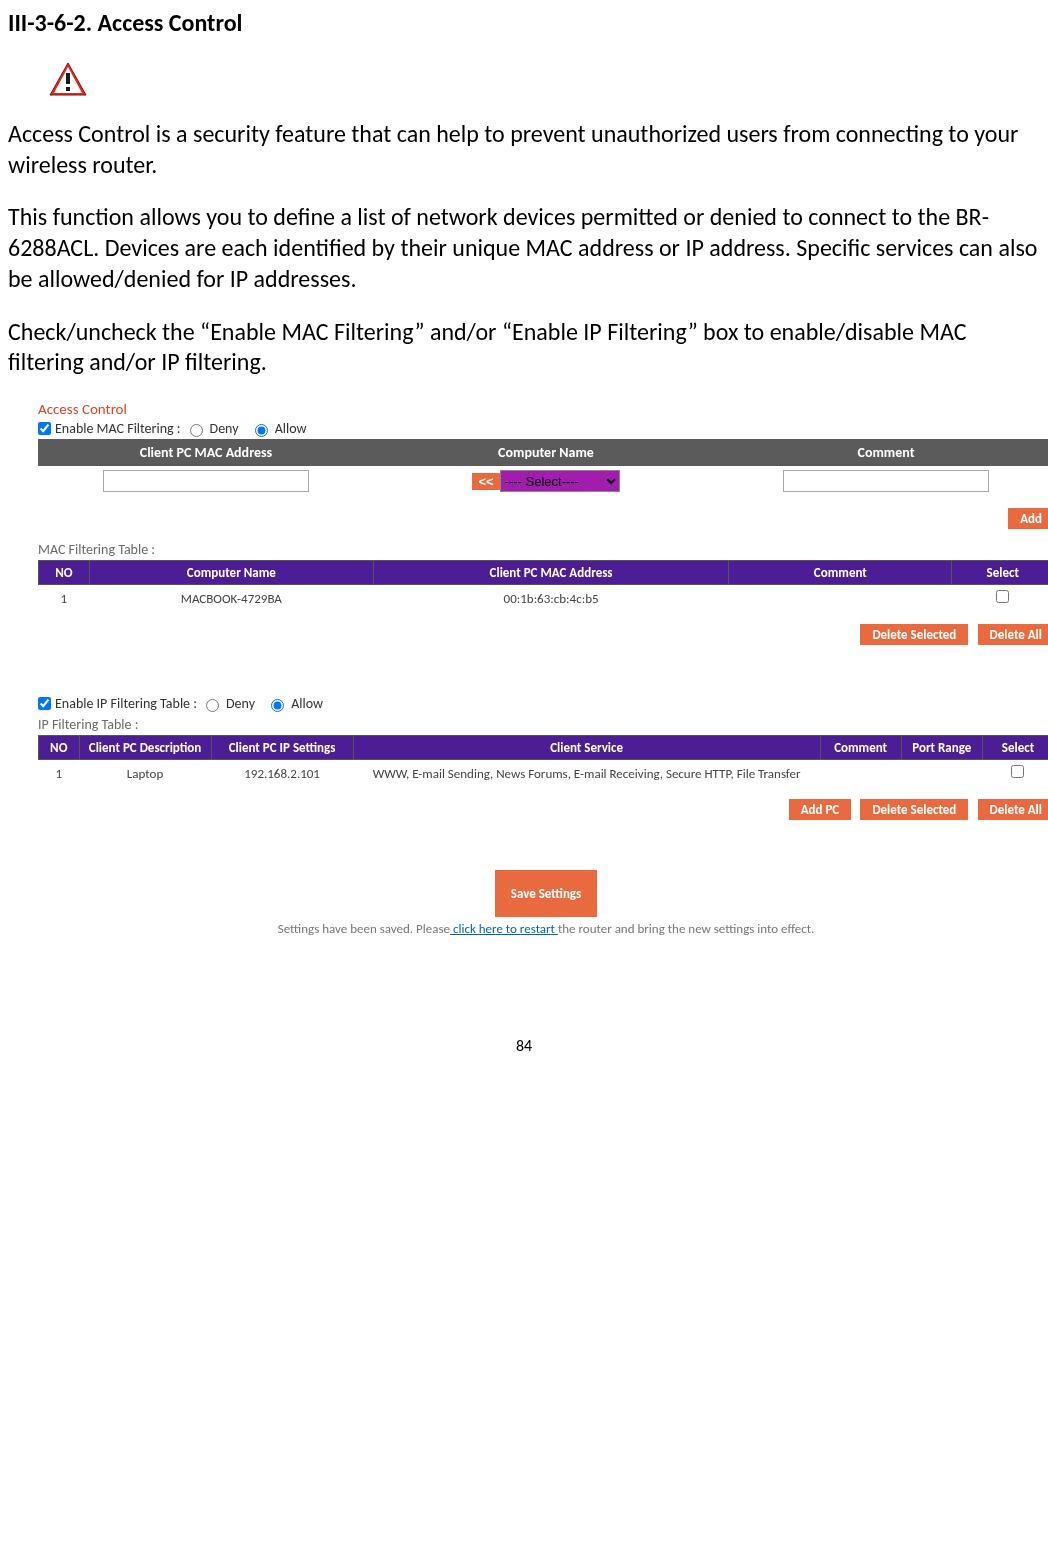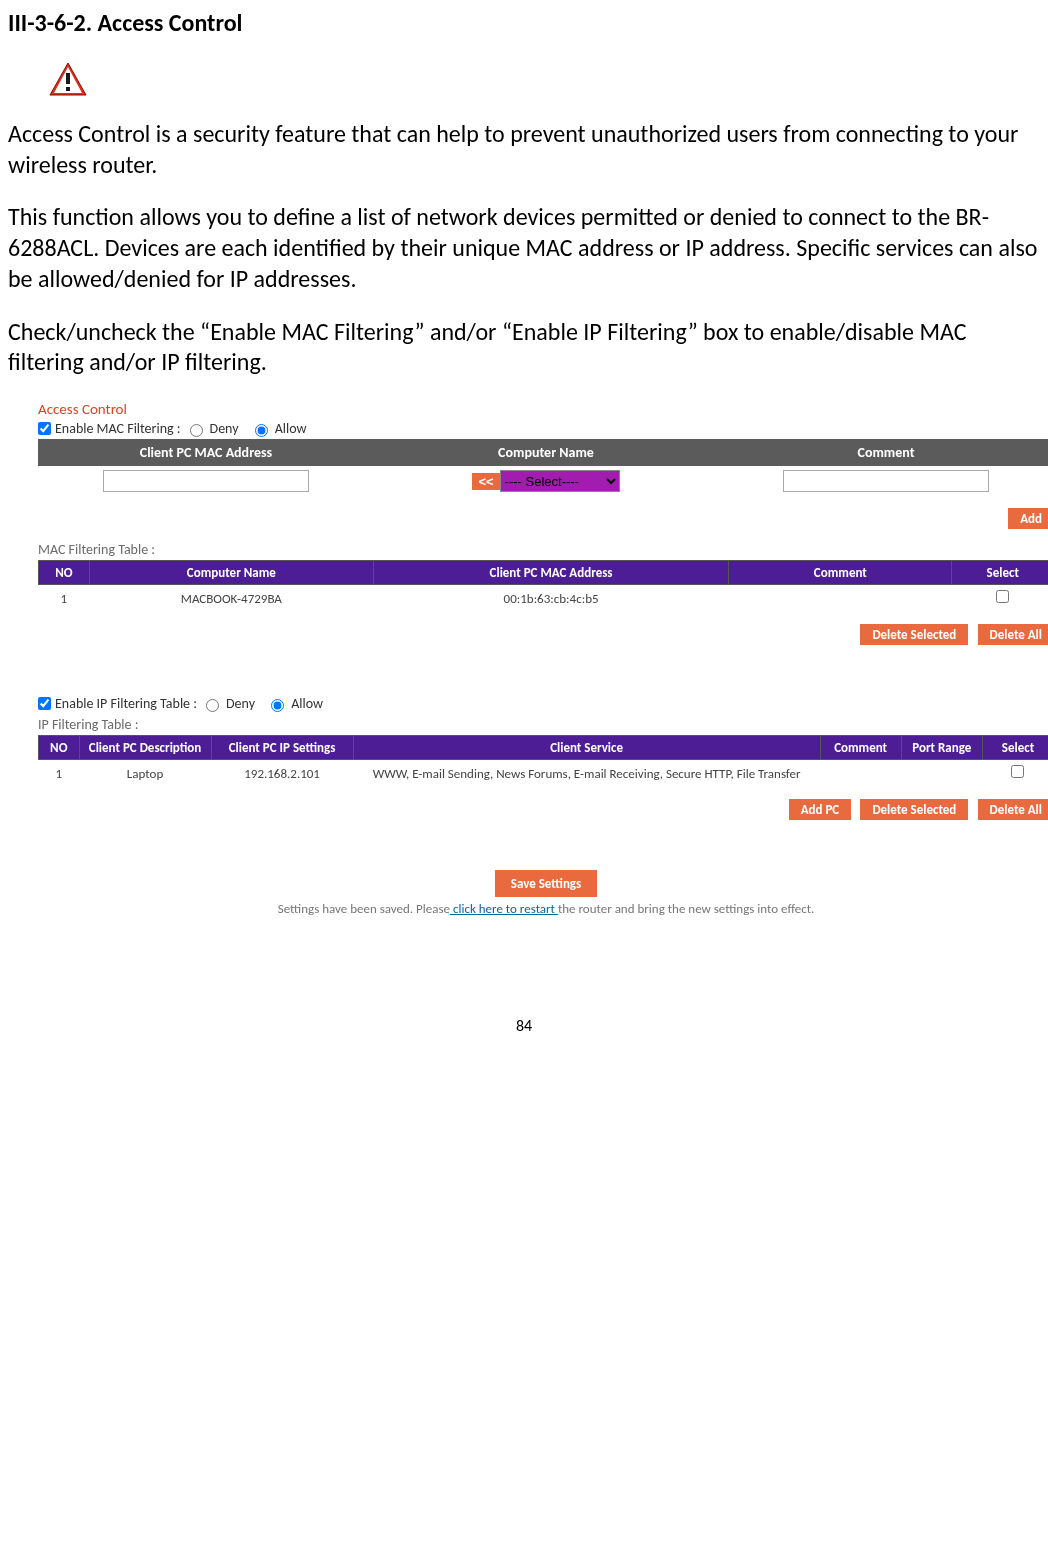--- a/index.html
+++ b/index.html
@@ -314,20 +314,20 @@
   </tbody>
     </table>
 
   <div class="btn-row">
     <button class="btn">Add PC</button>
     <button class="btn">Delete Selected</button>
     <button class="btn">Delete All</button>
   </div>
 
   <div class="save-row">
-    <button class="btn" style="padding:6px 16px">Save Settings</button>
+    <button class="btn" style="padding:16px 16px">Save Settings</button>
   </div>
   <div class="saved-msg">
     <span>Settings have been saved. Please</span><a href="#"> click here to restart </a><span>the router and bring the new settings into effect.</span>
   </div>
 </div>
 
 <div class="page-num">84</div>
 
 </body></html>

